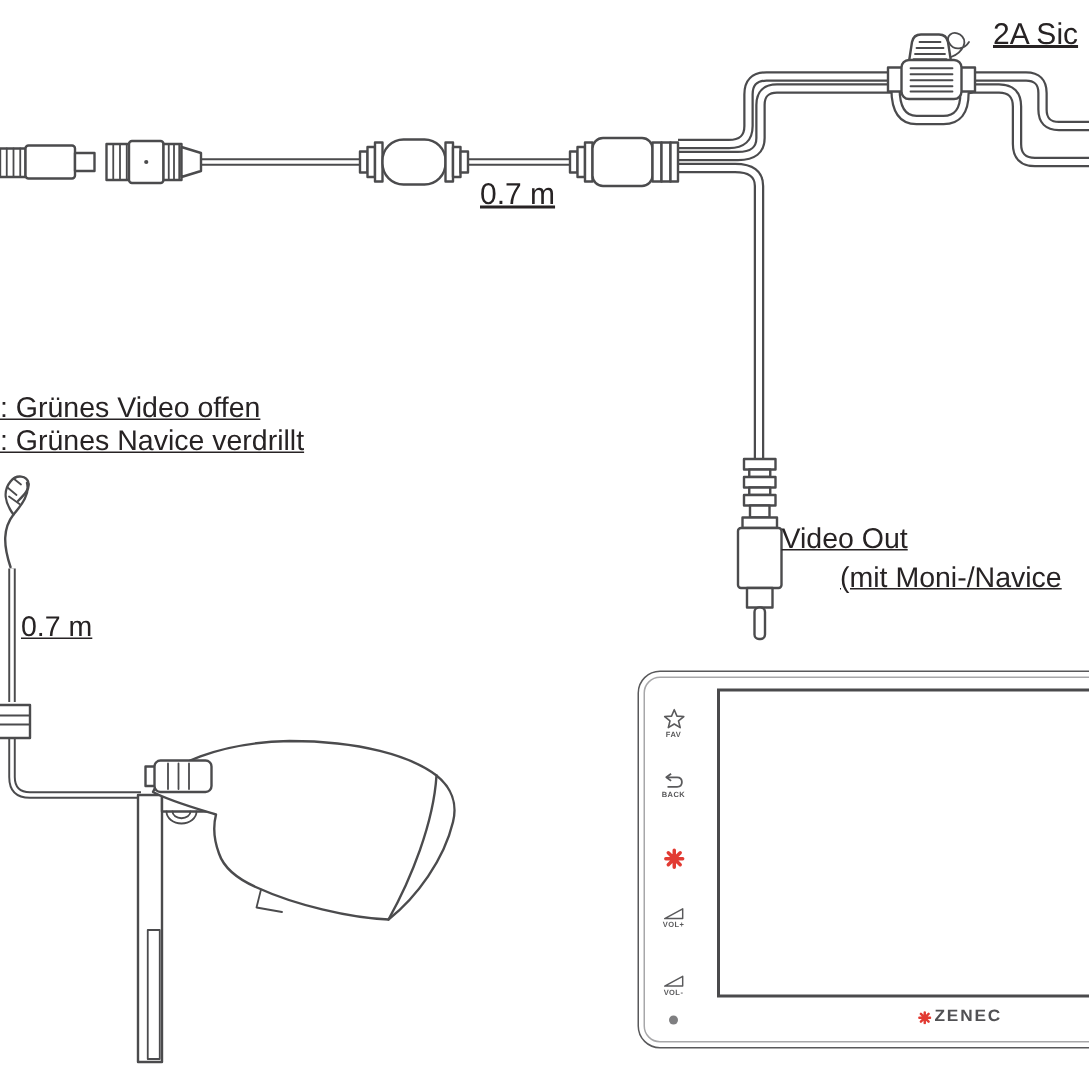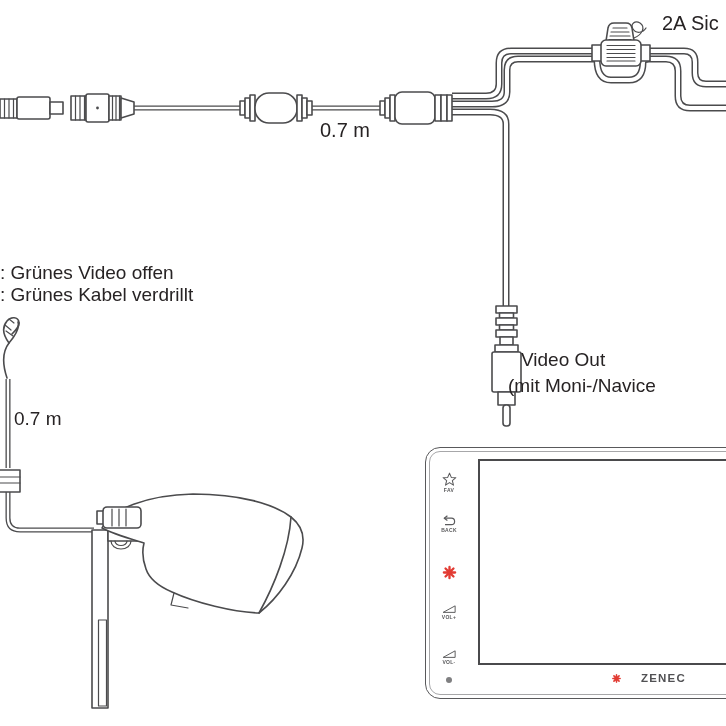--- a/index.html
+++ b/index.html
@@ -12,32 +12,32 @@
   
   .ln{fill:none;stroke:var(--line);stroke-width:1.6;stroke-linecap:round;stroke-linejoin:round;}
   .lnf{fill:#fff;stroke:var(--line);stroke-width:1.6;stroke-linejoin:round;}
   .thin{stroke-width:1.2;}
   .wo{fill:none;stroke:var(--line);stroke-width:7;}
   .wi{fill:none;stroke:#fff;stroke-width:4;}
   .co{fill:none;stroke:var(--line);stroke-width:5;}
   .ci{fill:none;stroke:#fff;stroke-width:2.4;}
   .dot{fill:var(--line);}
   
-  .lbl{position:absolute;color:var(--text);font-size:19px;white-space:nowrap;line-height:1.15;}
+  .lbl{position:absolute;color:var(--text);font-size:19px;white-space:nowrap;line-height:1.15;text-decoration:underline;}
   .lbl.big{font-size:20px;}
   
   .unit{position:absolute;left:425px;top:447px;width:345px;height:250px;background:#fff;
         border:1.6px solid #59595b;border-radius:15px;}
   .unit::after{content:"";position:absolute;inset:3px;border:1px solid #a7a7a9;border-radius:11px;pointer-events:none;}
   .screen{position:absolute;left:52px;top:11px;width:325px;height:202px;background:#fff;
           border:2.6px solid #4a4a4c;}
   .btn{position:absolute;left:8px;width:30px;display:flex;flex-direction:column;align-items:center;gap:1px;}
   .btn .cap{font-size:5px;letter-spacing:.3px;color:var(--label-gray);font-weight:bold;line-height:1;}
   .pwr{position:absolute;left:20px;top:229px;width:6px;height:6px;border-radius:50%;background:#7f7f81;}
-  .logo{position:absolute;left:186px;top:224px;display:flex;align-items:center;gap:20px;justify-content:space-between;}
+  .logo{position:absolute;left:186px;top:224px;display:flex;align-items:center;gap:2px;justify-content:space-between;}
   .logo .brand{font-size:11.5px;font-weight:bold;letter-spacing:1.2px;color:#515154;transform:scaleY(.95);}
 </style>
 </head>
 <body>
 
 <div class="stage">
 
   <svg class="art" width="726" height="726" viewBox="0 0 726 726">
 
     <g>
@@ -150,24 +150,24 @@
       <path class="ln thin" d="M112,509 V526 M119,509 V526 M126,509 V526"></path>
       <path class="ln thin" d="M111,541 A 10,8 0 0 0 131,541 M115,541 A 6,4.5 0 0 0 127,541"></path>
     </g>
   </svg>
 
   <div class="lbl big" style="left:320px;top:119px;">0.7 m</div>
 
   <div class="lbl big" style="left:662px;top:12px;">2A Sic</div>
 
   <div class="lbl" style="left:0px;top:262px;">: Grünes Video offen</div>
-  <div class="lbl" style="left:0px;top:284px;">: Grünes Kabel verdrillt</div>
+  <div class="lbl" style="left:0px;top:284px;">: Grünes Navice verdrillt</div>
 
   <div class="lbl" style="left:521px;top:349px;">Video Out</div>
-  <div class="lbl" style="left:508px;top:375px;">(mit Moni-/Navice</div>
+  <div class="lbl" style="left:560px;top:375px;">(mit Moni-/Navice</div>
 
   <div class="lbl" style="left:14px;top:408px;">0.7 m</div>
 
   <div class="unit">
     <div class="screen"></div>
 
     <div class="btn" style="top:24px;">
       <svg width="15" height="15" viewBox="0 0 20 20">
         <path d="M10 1.5 L12.4 7.2 L18.5 7.6 L13.8 11.5 L15.3 17.5 L10 14.2 L4.7 17.5 L6.2 11.5 L1.5 7.6 L7.6 7.2 Z" fill="none" stroke="#5a5a5c" stroke-width="1.4" stroke-linejoin="round"></path>
       </svg>

